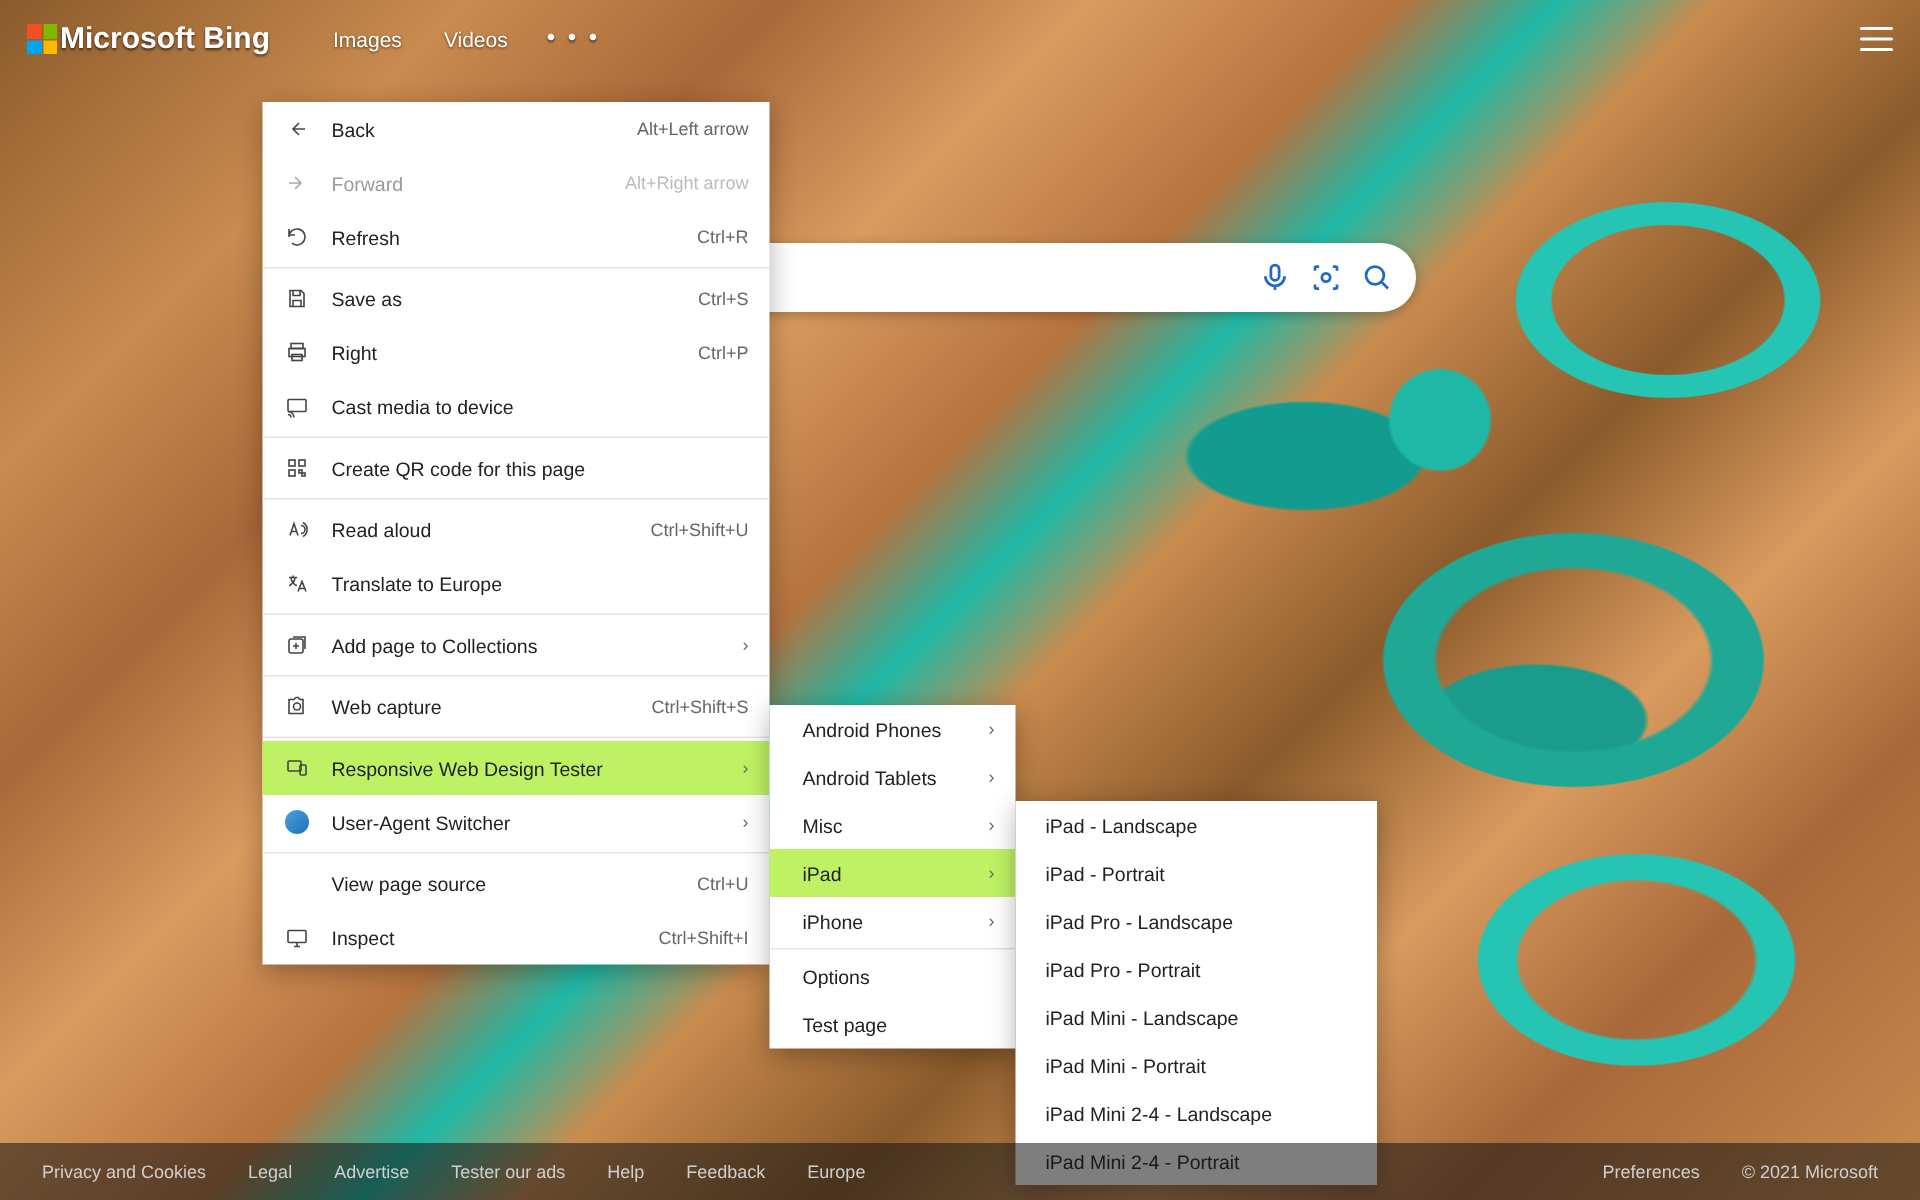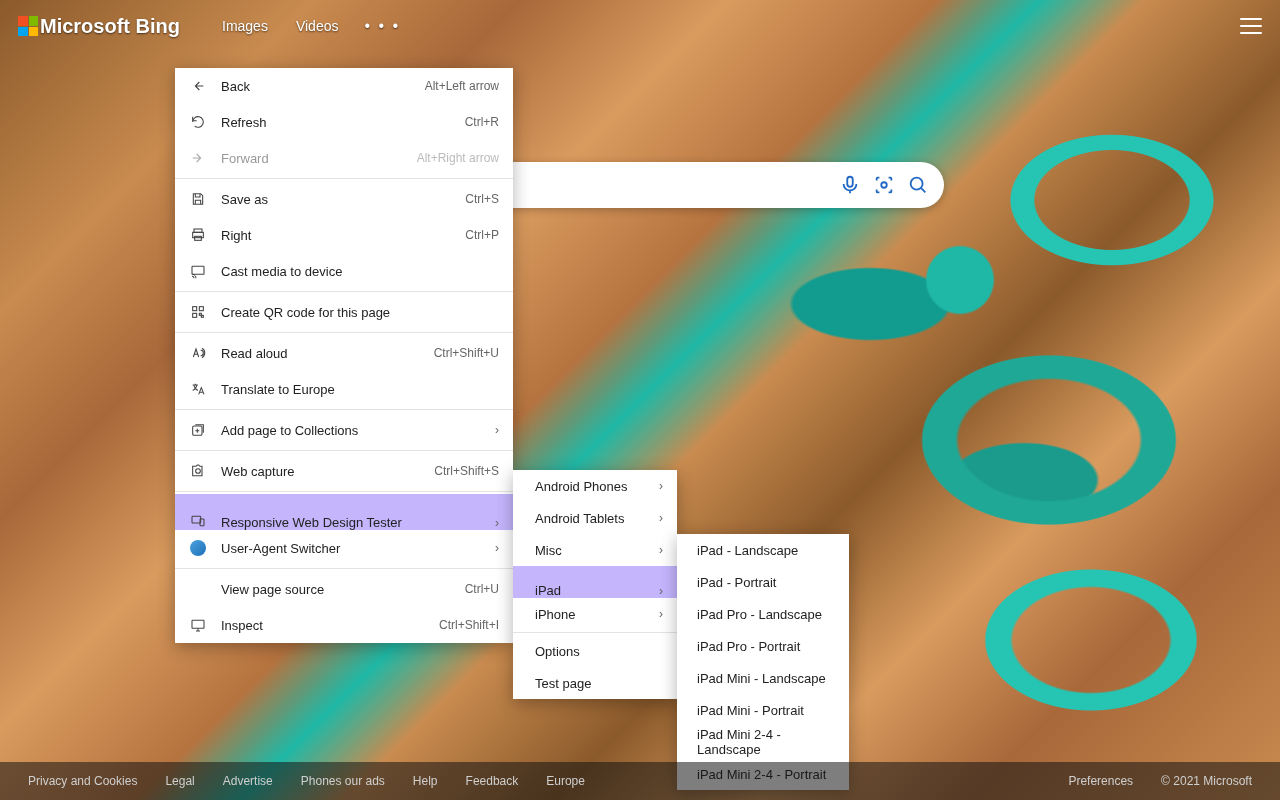--- a/index.html
+++ b/index.html
@@ -49,35 +49,35 @@
   .searchbar input{ flex:1; border:none; outline:none; font-size:16px;}
   .sb-icon{ width:24px; height:24px; margin-left:10px; color:#2169c4; cursor:pointer; display:flex; align-items:center; justify-content:center;}
   .sb-icon svg{width:22px;height:22px;stroke:#2169c4;fill:none;stroke-width:2;}
 
   .ctx {
     position:absolute; background:#fff; box-shadow:0 4px 16px rgba(0,0,0,.3);
     font-size:13px; color:#222;
   }
   .ctx-main { left:175px; top:68px; width:338px; }
   .ctx-row { display:flex; align-items:center; height:36px; padding:0 14px; cursor:default;}
-  .ctx-row.hl{ background:#c4b5fd;align-items:flex-end;}
+  .ctx-row.hl{ background:#bef264;}
   .ctx-row.disabled{ color:#9a9a9a;}
   .ctx-ico{ width:18px; height:18px; margin-right:14px; flex-shrink:0; display:flex;align-items:center;justify-content:center;}
   .ctx-ico svg{width:16px;height:16px;stroke:#444;fill:none;stroke-width:1.6;}
   .ctx-row.disabled .ctx-ico svg{stroke:#aaa;}
   .ctx-label{ flex:1;}
   .ctx-accel{ color:#666; font-size:12px;}
   .ctx-row.disabled .ctx-accel{color:#bbb;}
   .ctx-chev{ color:#666; font-size:12px; margin-left:8px;}
   .ctx-sep{ height:1px; background:#e3e3e3; margin:2px 0;}
   .globe{width:16px;height:16px;border-radius:50%;background:linear-gradient(135deg,#4aa3e0,#1e6fb8);display:inline-block;}
 
   .ctx-sub1 { left:513px; top:470px; width:164px;}
   .ctx-sub1 .ctx-row{ padding:0 14px 0 22px; height:32px;}
-  .ctx-sub2 { left:677px; top:534px; width:172px;}
+  .ctx-sub2 { left:677px; top:534px; width:241px;}
   .ctx-sub2 .ctx-row{ padding:0 14px 0 20px; height:32px;}
 
   .footer{
     position:absolute; left:0; right:0; bottom:0; height:38px;
     background:rgba(20,20,20,.55); color:#cfcfcf; font-size:12px;
     display:flex; align-items:center; padding:0 28px; gap:28px;
   }
   .footer .spacer{flex:1;}
   .footer span{cursor:pointer;}
 </style>
@@ -132,37 +132,37 @@
 <div class="ctx ctx-main">
   <div class="ctx-row">
     <span class="ctx-ico">
         <svg viewBox="0 0 24 24">
           <path d="M14 6l-6 6 6 6M8 12h12"></path>
         </svg>
       </span>
     <span class="ctx-label">Back</span>
     <span class="ctx-accel">Alt+Left arrow</span>
   </div>
+  <div class="ctx-row disabled">
+    <span class="ctx-ico">
+        <svg viewBox="0 0 24 24">
+          <path d="M10 6l6 6-6 6M4 12h12"></path>
+        </svg>
+      </span>
+    <span class="ctx-label">Forward</span>
+    <span class="ctx-accel">Alt+Right arrow</span>
+  </div>
   <div class="ctx-row">
     <span class="ctx-ico">
         <svg viewBox="0 0 24 24">
           <path d="M4 12a8 8 0 1 1 3 6.2M4 4v6h6"></path>
         </svg>
       </span>
     <span class="ctx-label">Refresh</span>
     <span class="ctx-accel">Ctrl+R</span>
-  </div>
-  <div class="ctx-row disabled">
-    <span class="ctx-ico">
-        <svg viewBox="0 0 24 24">
-          <path d="M10 6l6 6-6 6M4 12h12"></path>
-        </svg>
-      </span>
-    <span class="ctx-label">Forward</span>
-    <span class="ctx-accel">Alt+Right arrow</span>
   </div>
   <div class="ctx-sep"></div>
   <div class="ctx-row">
     <span class="ctx-ico">
         <svg viewBox="0 0 24 24">
           <path d="M5 4h11l3 3v13H5z M8 4v5h7V4 M8 20v-6h8v6"></path>
         </svg>
       </span>
     <span class="ctx-label">Save as</span>
     <span class="ctx-accel">Ctrl+S</span>
@@ -333,20 +333,20 @@
     </div>
   <div class="ctx-row">
       <span class="ctx-label">iPad Mini 2-4 - Portrait</span>
     </div>
 </div>
 
 <div class="footer">
   <span>Privacy and Cookies</span>
   <span>Legal</span>
   <span>Advertise</span>
-  <span>Phones our ads</span>
+  <span>Tester our ads</span>
   <span>Help</span>
   <span>Feedback</span>
   <span>Europe</span>
   <span class="spacer"></span>
   <span>Preferences</span>
   <span>© 2021 Microsoft</span>
 </div>
 
 </body></html>

